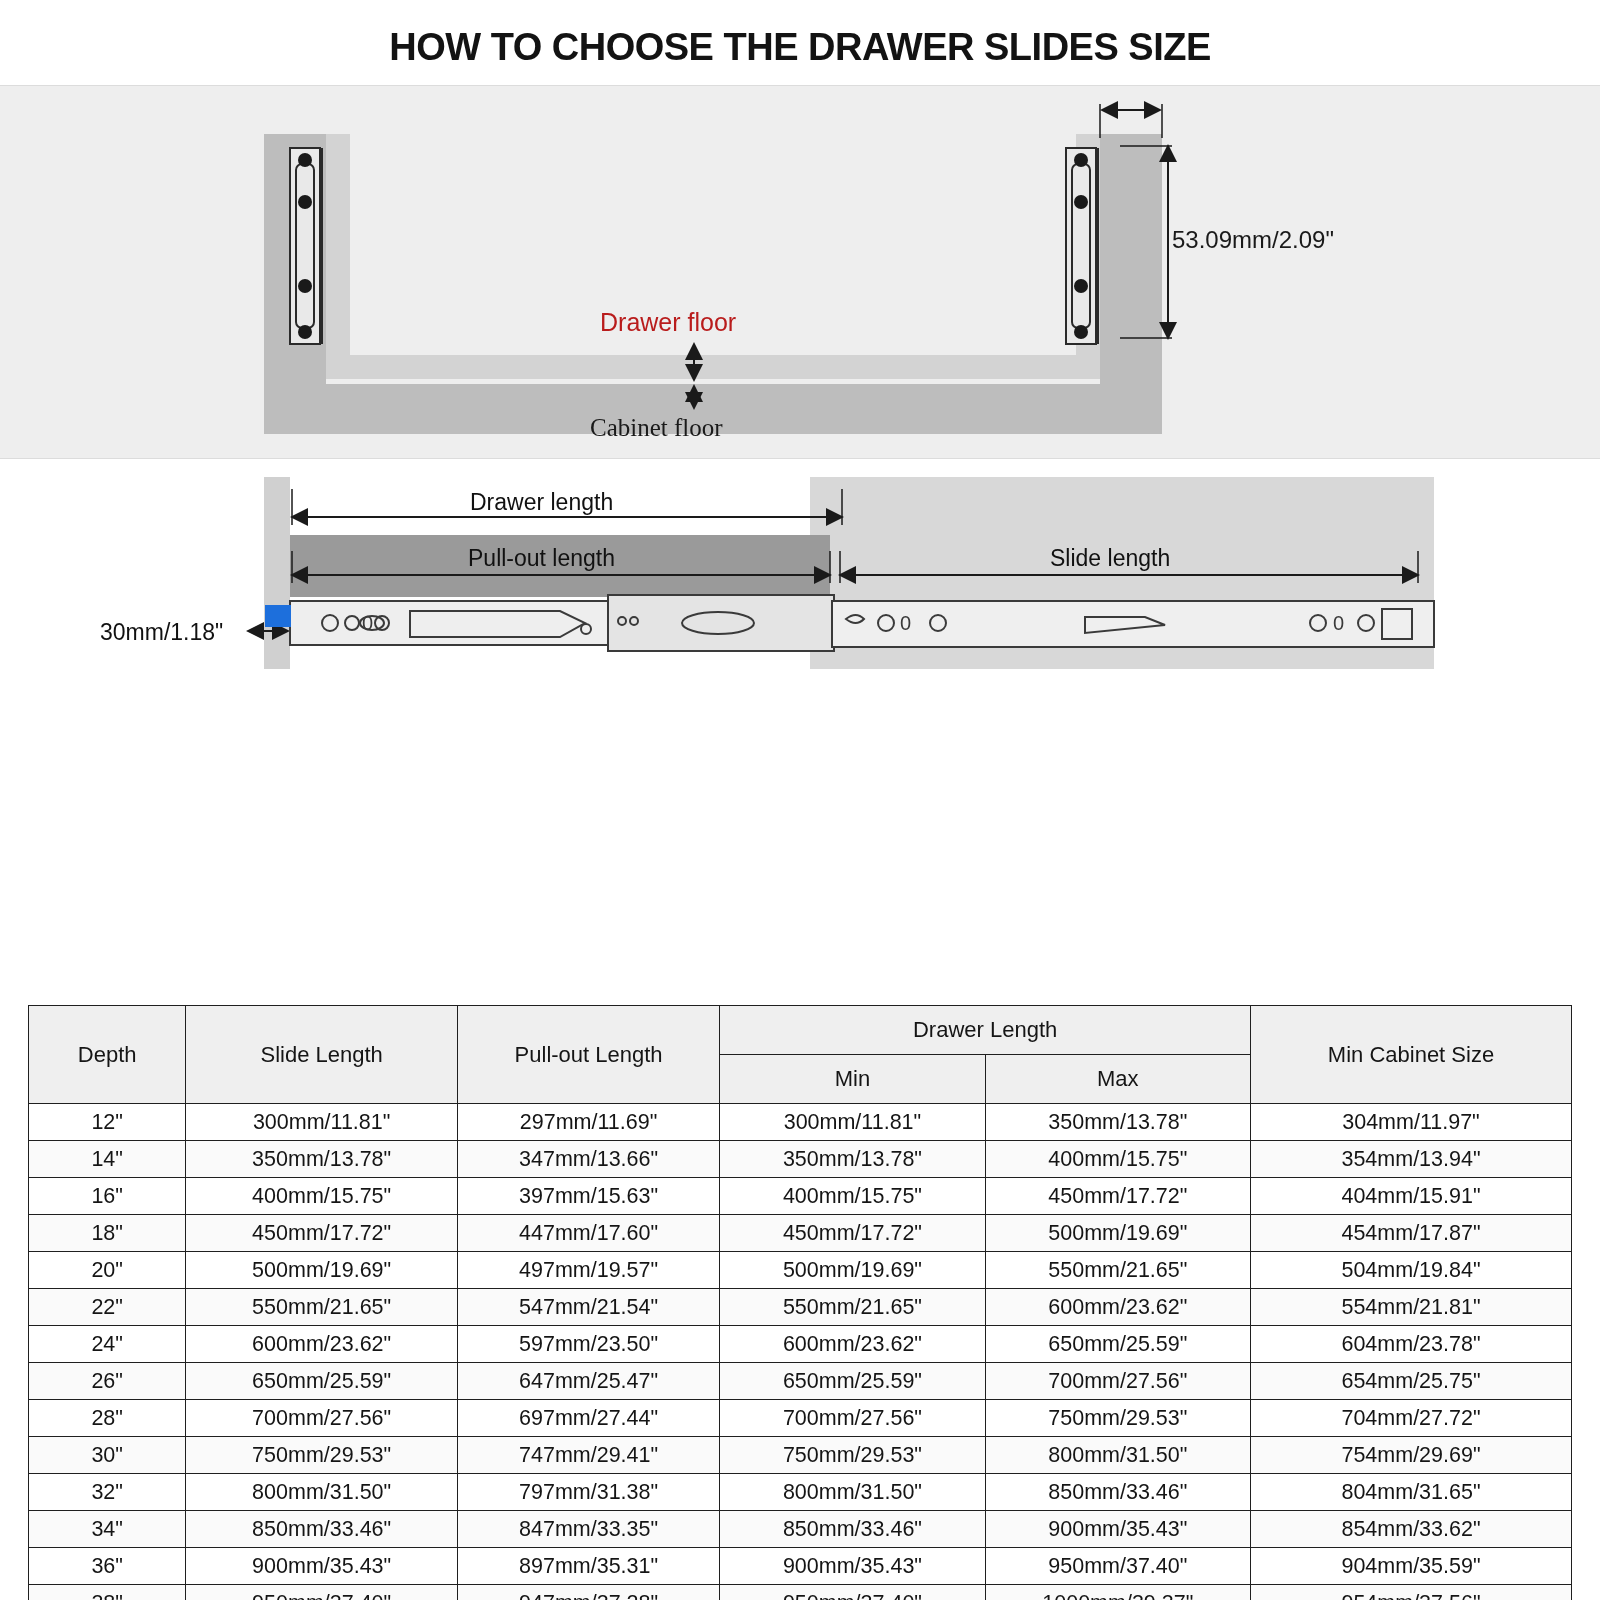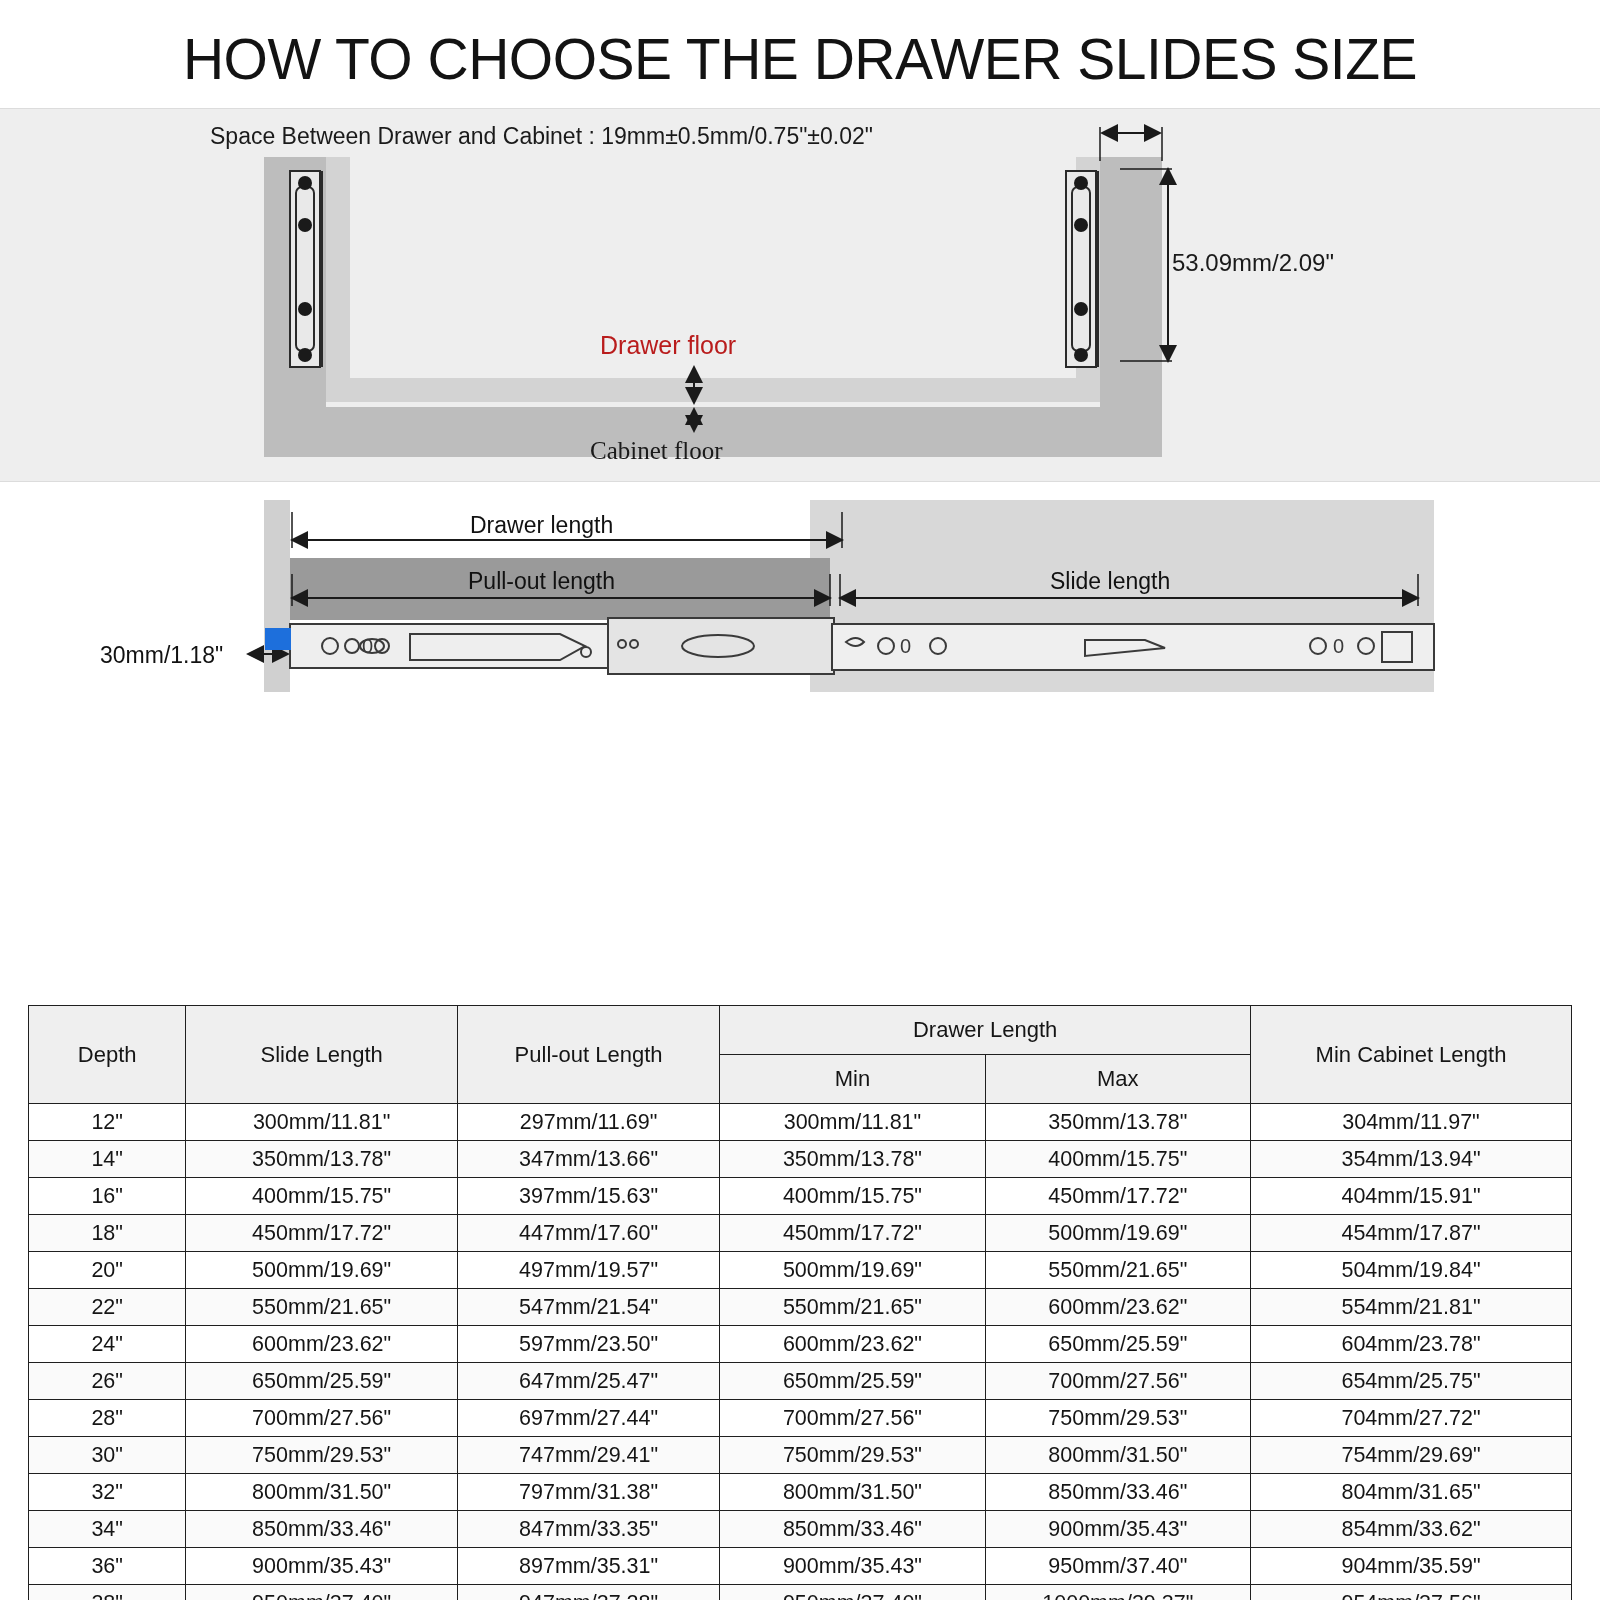--- a/index.html
+++ b/index.html
@@ -12,22 +12,22 @@
     height: 1600px;
     font-family: "Liberation Sans", sans-serif;
     color: #111111;
     overflow: hidden;
     position: relative;
   }
 
   
   .title {
     text-align: center;
-    font-size: 57px;
-    font-weight: normal;
+    font-size: 38px;
+    font-weight: bold;
     letter-spacing: -0.5px;
     padding: 26px 0 16px 0;
     color: #131313;
   }
 
   
   .panel1 {
     position: relative;
     height: 372px;
     background: #eeeeee;
@@ -118,21 +118,20 @@
   .col-max { width: 17.2%; }
   .col-depth { width: 20.8%; }
 </style>
 </head>
 <body>
 
 <div class="title">HOW TO CHOOSE THE DRAWER SLIDES SIZE</div>
 
 <div class="panel1">
 
-  <div class="p1-caption">Space Between Drawer and Cabinet : 19mm±0.5mm/0.75"±0.02"</div>
 
   <div class="cab-left"></div>
   <div class="cab-right"></div>
   <div class="cab-bot"></div>
   <div class="drw-left"></div>
   <div class="drw-right"></div>
   <div class="drw-bot"></div>
 
   <svg class="slide-art slide-left" viewBox="0 0 60 200">
     <rect x="8" y="2" width="30" height="196" fill="#e9e9e9" stroke="#2a2a2a" stroke-width="2"></rect>
@@ -254,21 +253,21 @@
       <col class="col-min">
         <col class="col-max">
         <col class="col-depth">
     </colgroup>
     <thead>
       <tr>
         <th rowspan="2">Depth</th>
         <th rowspan="2">Slide Length</th>
         <th rowspan="2">Pull-out Length</th>
         <th colspan="2">Drawer Length</th>
-        <th rowspan="2">Min Cabinet Length</th>
+        <th rowspan="2">Min Cabinet Size</th>
       </tr>
       <tr>
         <th>Min</th>
         <th>Max</th>
       </tr>
     </thead>
     <tbody id="table-body">
         <tr>
           <td>12"</td>
           <td>300mm/11.81"</td>

